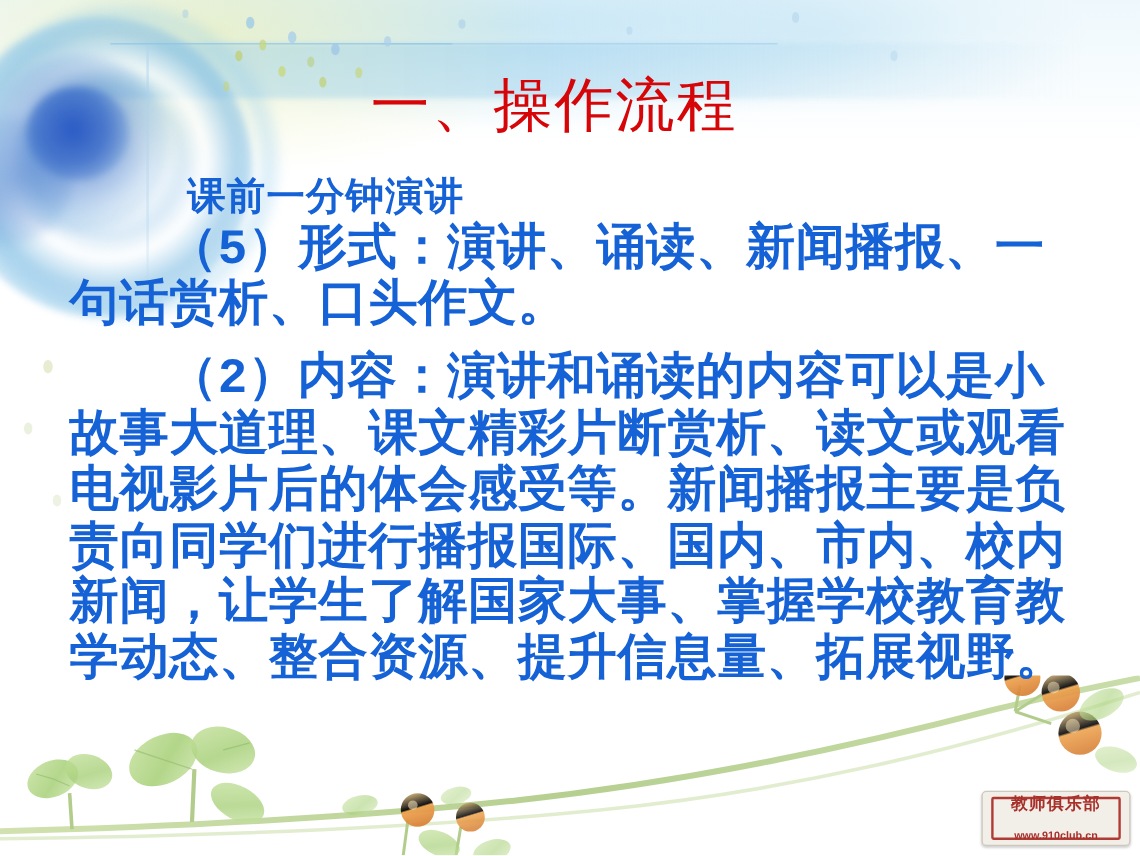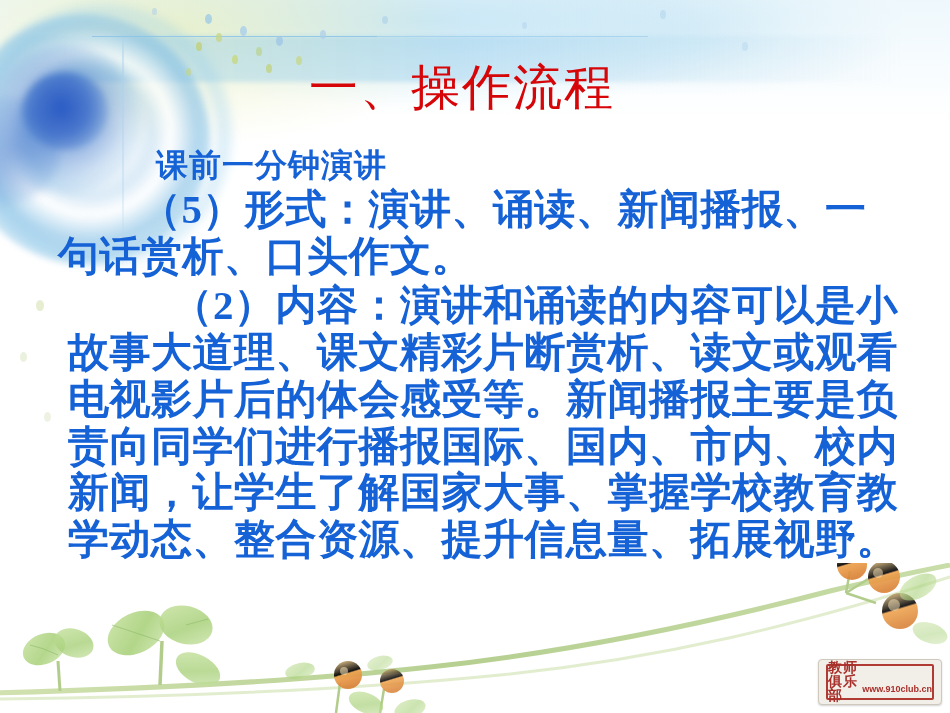--- a/index.html
+++ b/index.html
@@ -111,54 +111,54 @@
     font-family:"Liberation Serif","DejaVu Serif",serif;
     font-size:49px;
     letter-spacing:2px;
     line-height:1.08;
     white-space:nowrap;
     text-indent:-60px;
   }
   #body{
     position:absolute;left:58px;top:148px;width:840px;
     color:#1561d6;
-    font-family:Liberation Serif, serif;
+    font-family:Liberation Mono, monospace;
     font-weight:bold;
   }
   .lead{
     font-size:32px;
     line-height:1.12;
     padding-left:98px;
     margin:0 0 2px 0;
     letter-spacing:1px;
   }
   .para{
     font-size:41px;
     line-height:1.145;
     margin:0;
     letter-spacing:.5px;
     text-indent:82px;
   }
-  .para + .para{margin-top:2px;text-align:right;}
+  .para + .para{margin-top:14px;}
 
   
   #logo{
     position:absolute;right:8px;bottom:8px;
     width:122px;height:44px;
     background:#f2efe9;
     border:1px solid #cfc8bd;
     border-radius:4px;
     box-shadow:0 1px 2px rgba(0,0,0,.18);
     display:flex;align-items:center;justify-content:center;
   }
   #logo .inner{
     width:104px;height:32px;
     border:2px solid #b03a34;
     border-radius:2px;
-    display:flex;
+    display:flex;flex-direction:column;
     align-items:center;justify-content:center;
     line-height:1;
   }
   #logo .cn{
     color:#a8302b;
     font-family:"Liberation Serif","DejaVu Serif",serif;
     font-weight:bold;
     font-size:14px;
     letter-spacing:1px;
   }

